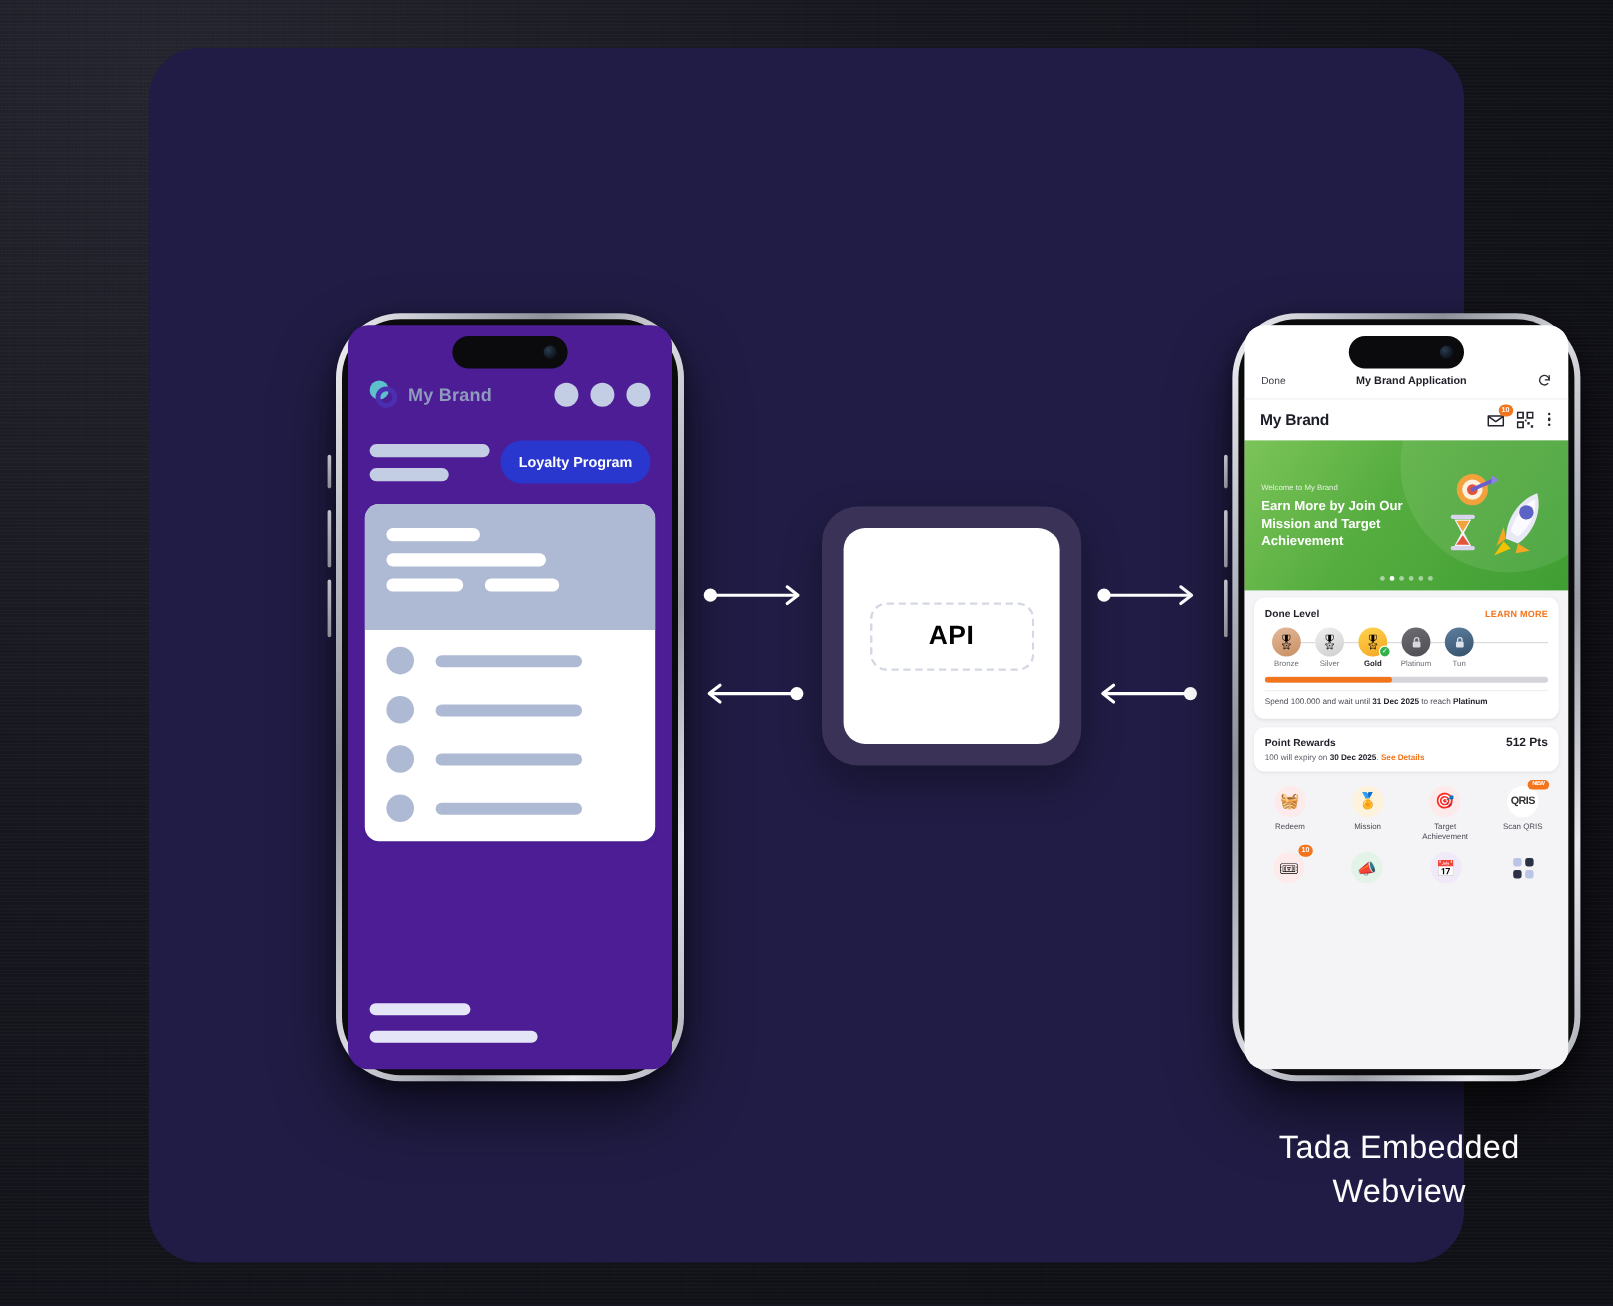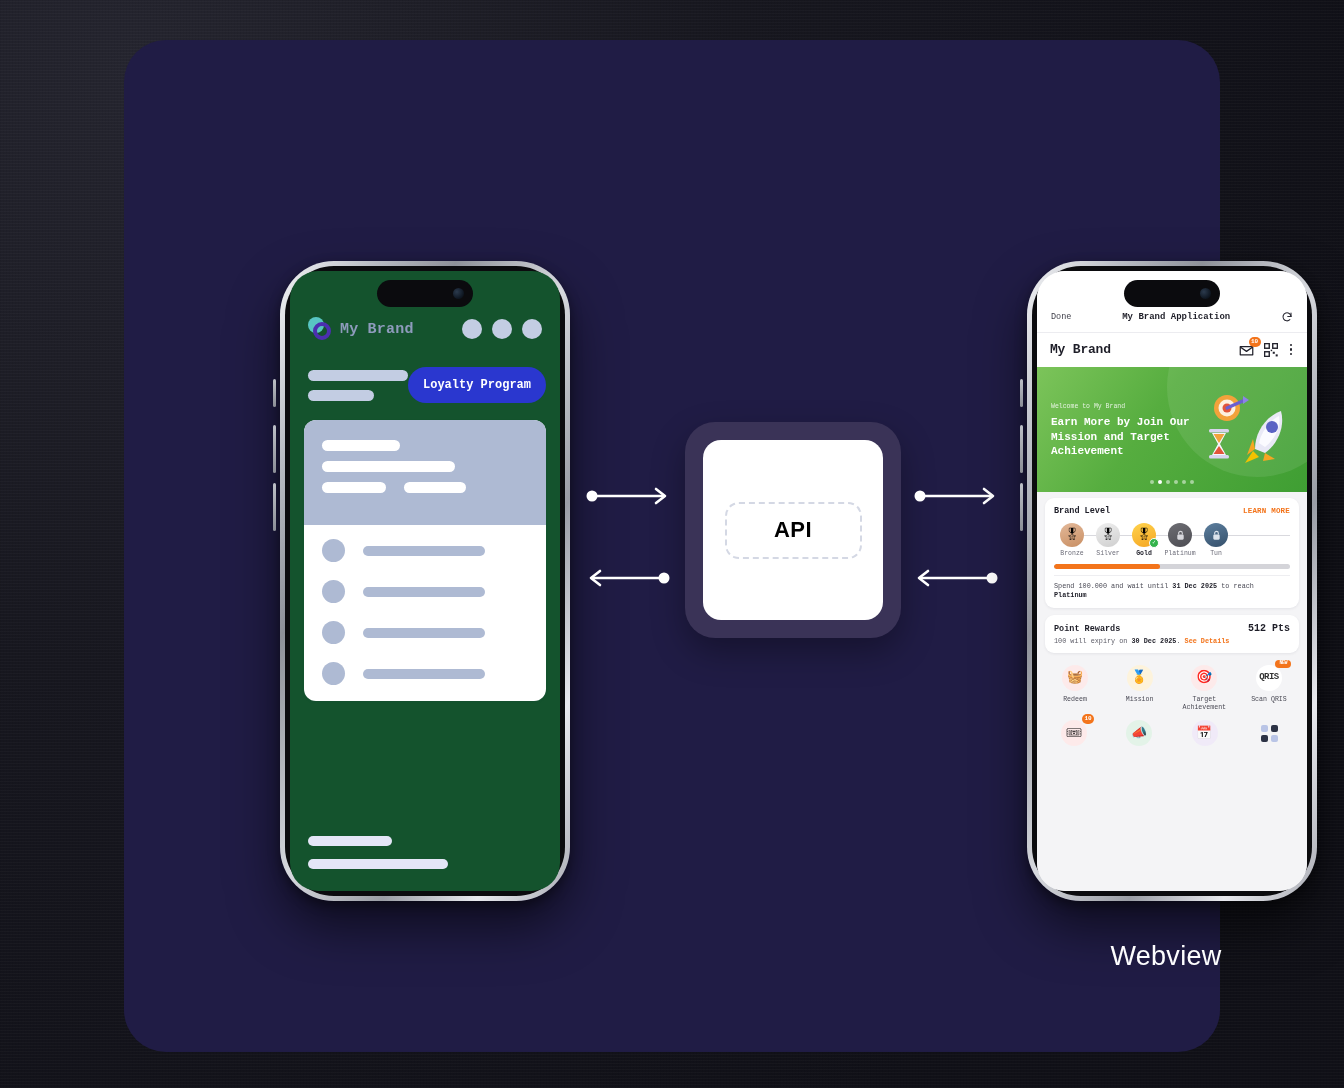--- a/index.html
+++ b/index.html
@@ -44,24 +44,23 @@
   }
   .phone-bezel {
     width: 100%; height: 100%;
     background: #0b0b0e;
     border-radius: 49px;
     padding: 5px;
   }
   .screen {
     position: relative;
     width: 100%; height: 100%;
-    background: #14532d;
-    border-radius: 28px;
+    background: #4c1d95;
+    border-radius: 17px;
     overflow: hidden;
-    font-family: Liberation Mono, monospace;
   }
   .notch {
     position: absolute;
     top: 9px; left: 50%; transform: translateX(-50%);
     width: 96px; height: 27px;
     background: #0b0b0e;
     border-radius: 16px;
     z-index: 40;
     display: flex; align-items: center; justify-content: flex-end;
     padding-right: 9px;
@@ -521,21 +520,21 @@
                   <i></i>
                   <i></i>
                   <i></i>
               </div>
             </div>
 
             <div class="rp-body">
 
               <div class="rp-card">
                 <div class="rp-card-head">
-                  <div class="rp-card-title">Brand Level</div>
+                  <div class="rp-card-title">Done Level</div>
                   <div class="rp-learn">LEARN MORE</div>
                 </div>
 
                 <div class="rp-tiers">
                   <div class="rp-tier-line"></div>
                   <div class="rp-tier">
                     <div class="rp-tier-ico t-bronze">🎖</div>
                     <div class="rp-tier-name">Bronze</div>
                   </div>
                   <div class="rp-tier">
@@ -627,17 +626,18 @@
               </div>
             </div>
           </div>
         </div>
       </div>
     </div>
 
     <div class="caption" id="caption-left">
     </div>
     <div class="caption" id="caption-right">
+      <div>Tada Embedded</div>
       <div>Webview</div>
     </div>
 
   </div>
 </div>
 
 </body></html>

